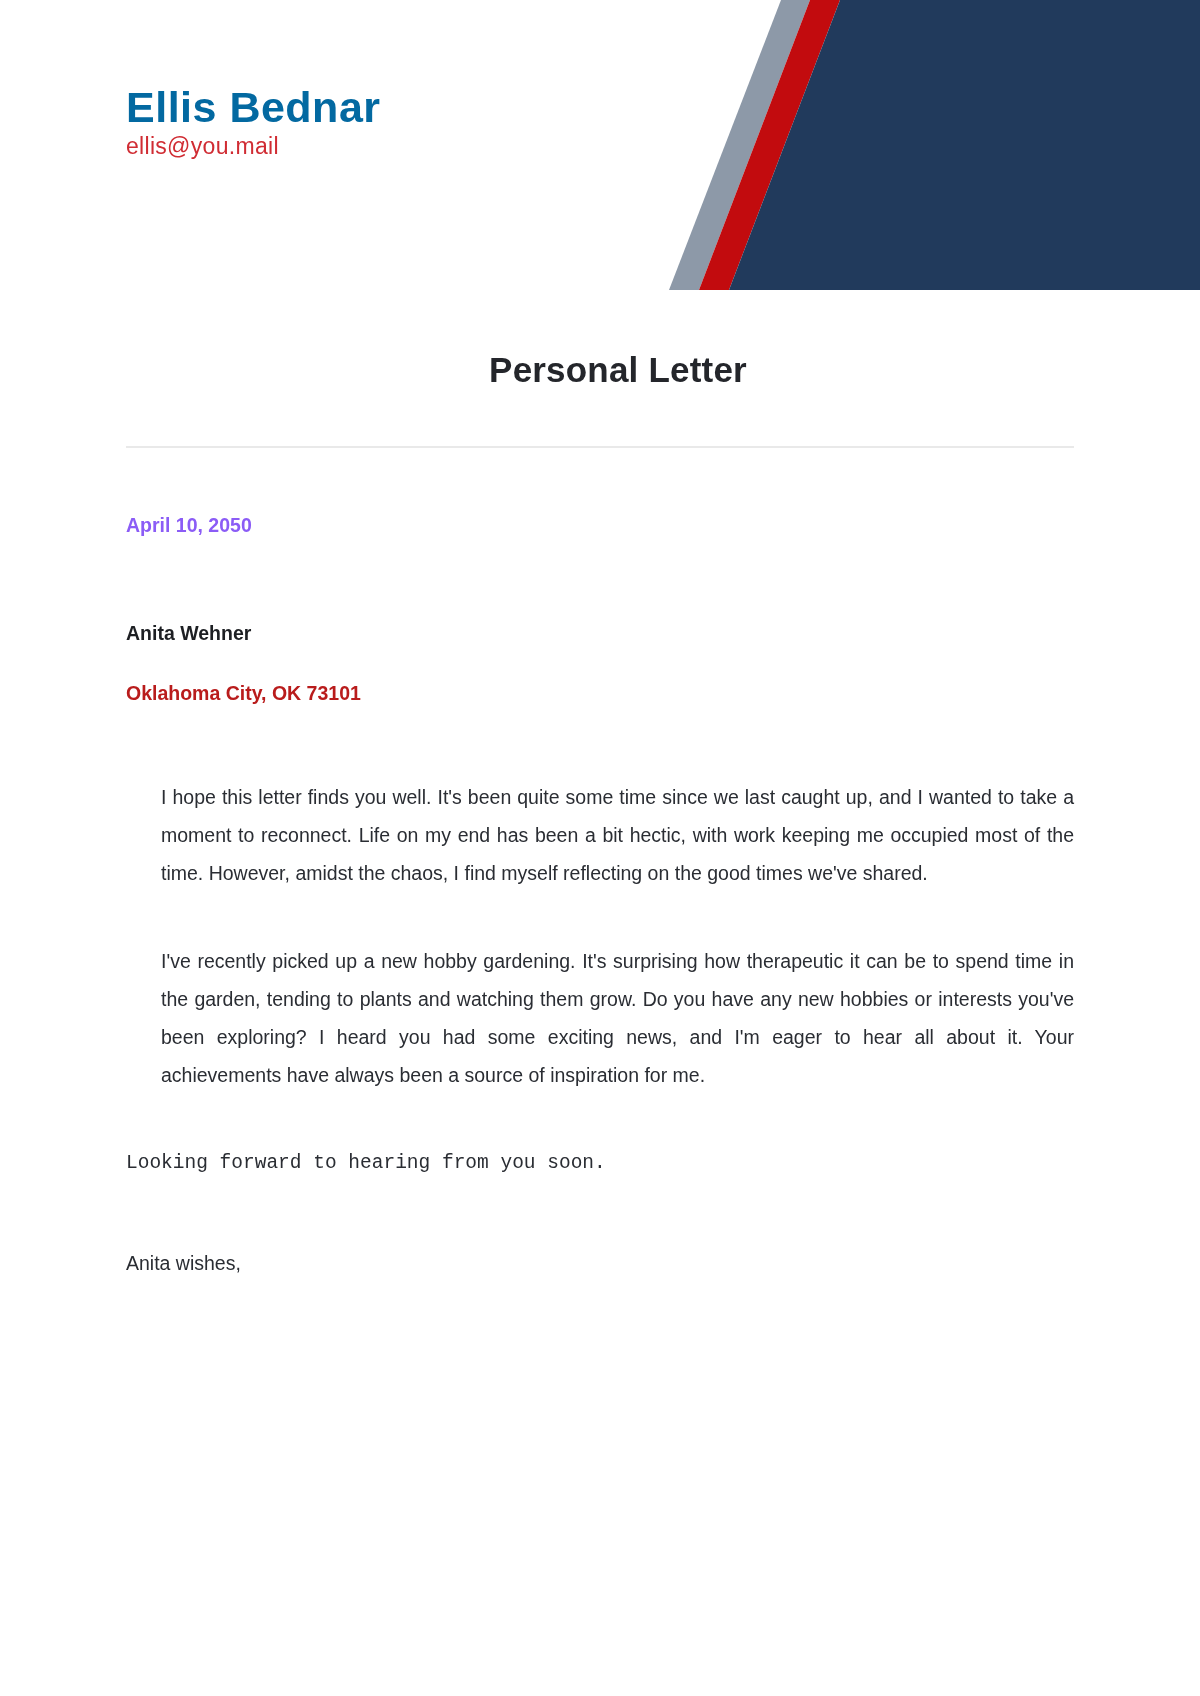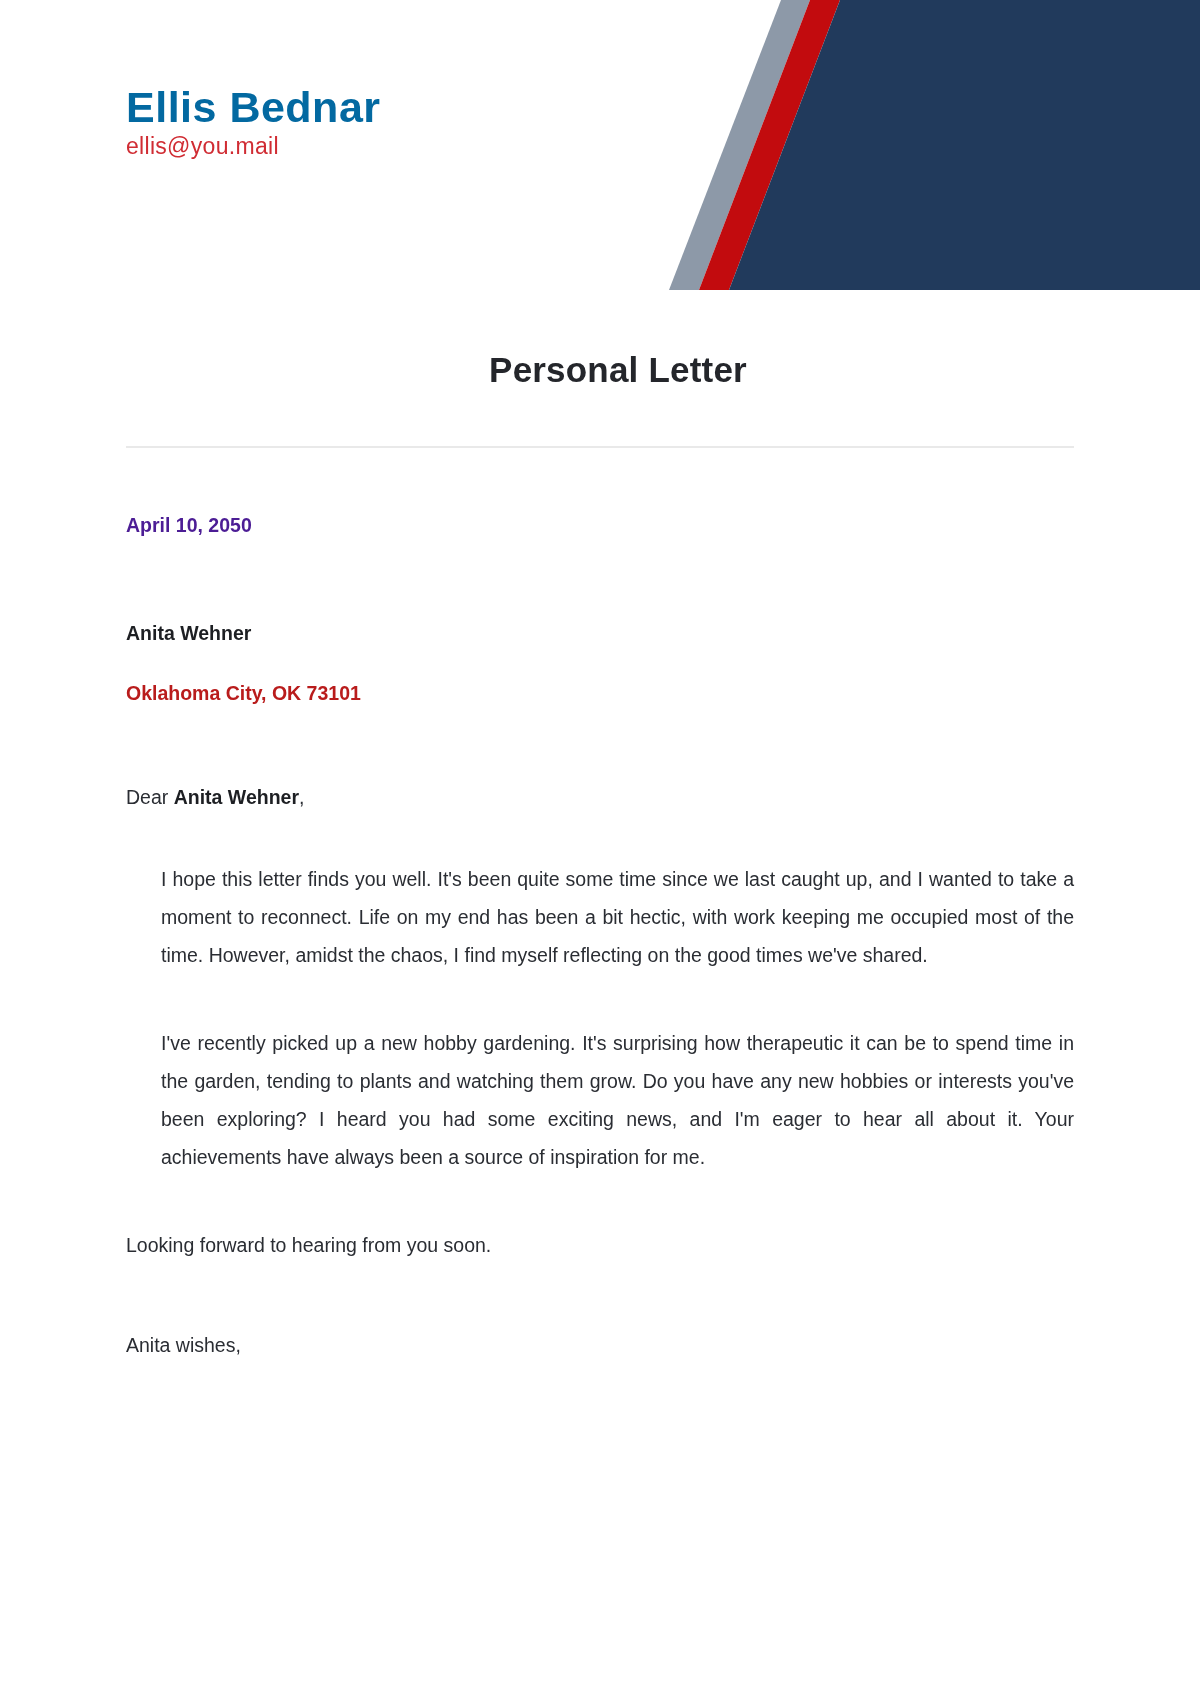--- a/index.html
+++ b/index.html
@@ -60,21 +60,21 @@
   }
 
   
   .letter {
     padding: 58px 126px 0 126px;
     font-size: 19.5px;
     line-height: 38px;
   }
   .date-line {
     font-weight: 700;
-    color: #4c1d95;
+    color: #8b5cf6;
     margin-bottom: 70px;
   }
   .recipient-name {
     font-weight: 700;
     color: #1d1f23;
     margin-bottom: 22px;
   }
   .recipient-address {
     font-weight: 700;
     color: #b91c1c;
@@ -85,20 +85,21 @@
   }
   .salutation b { color: #1d1f23; }
   .para {
     text-align: justify;
     margin-bottom: 50px;
     margin-left: 35px;
   }
   .para.tight { margin-bottom: 12px; }
   .closing-note {
     margin-bottom: 62px;
+    font-family: Liberation Mono, monospace;
   }
   .signoff {
     margin-bottom: 0;
   }
 </style>
 </head>
 <body>
 
 <svg class="banner" viewBox="0 0 531 290" aria-hidden="true">
   <polygon points="112,0 141,0 30,290 0,290" fill="#8d99a8"></polygon>
@@ -113,20 +114,19 @@
 
 <h1 class="doc-title">Personal Letter</h1>
 <hr class="divider">
 
 <main class="letter">
   <p class="date-line">April 10, 2050</p>
 
   <p class="recipient-name">Anita Wehner</p>
   <p class="recipient-address">Oklahoma City, OK 73101</p>
 
-  <p class="salutation"><span>Dear </span><b>Anita Wehner</b><span>,</span></p>
 
   <p class="para">I hope this letter finds you well. It's been quite some time since we last caught up, and I wanted to take a moment to reconnect. Life on my end has been a bit hectic, with work keeping me occupied most of the time. However, amidst the chaos, I find myself reflecting on the good times we've shared.</p>
   <p class="para">I've recently picked up a new hobby gardening. It's surprising how therapeutic it can be to spend time in the garden, tending to plants and watching them grow. Do you have any new hobbies or interests you've been exploring? I heard you had some exciting news, and I'm eager to hear all about it. Your achievements have always been a source of inspiration for me.</p>
 
   <p class="closing-note">Looking forward to hearing from you soon.</p>
   <p class="signoff">Anita wishes,</p>
 </main>
 
 </body></html>

